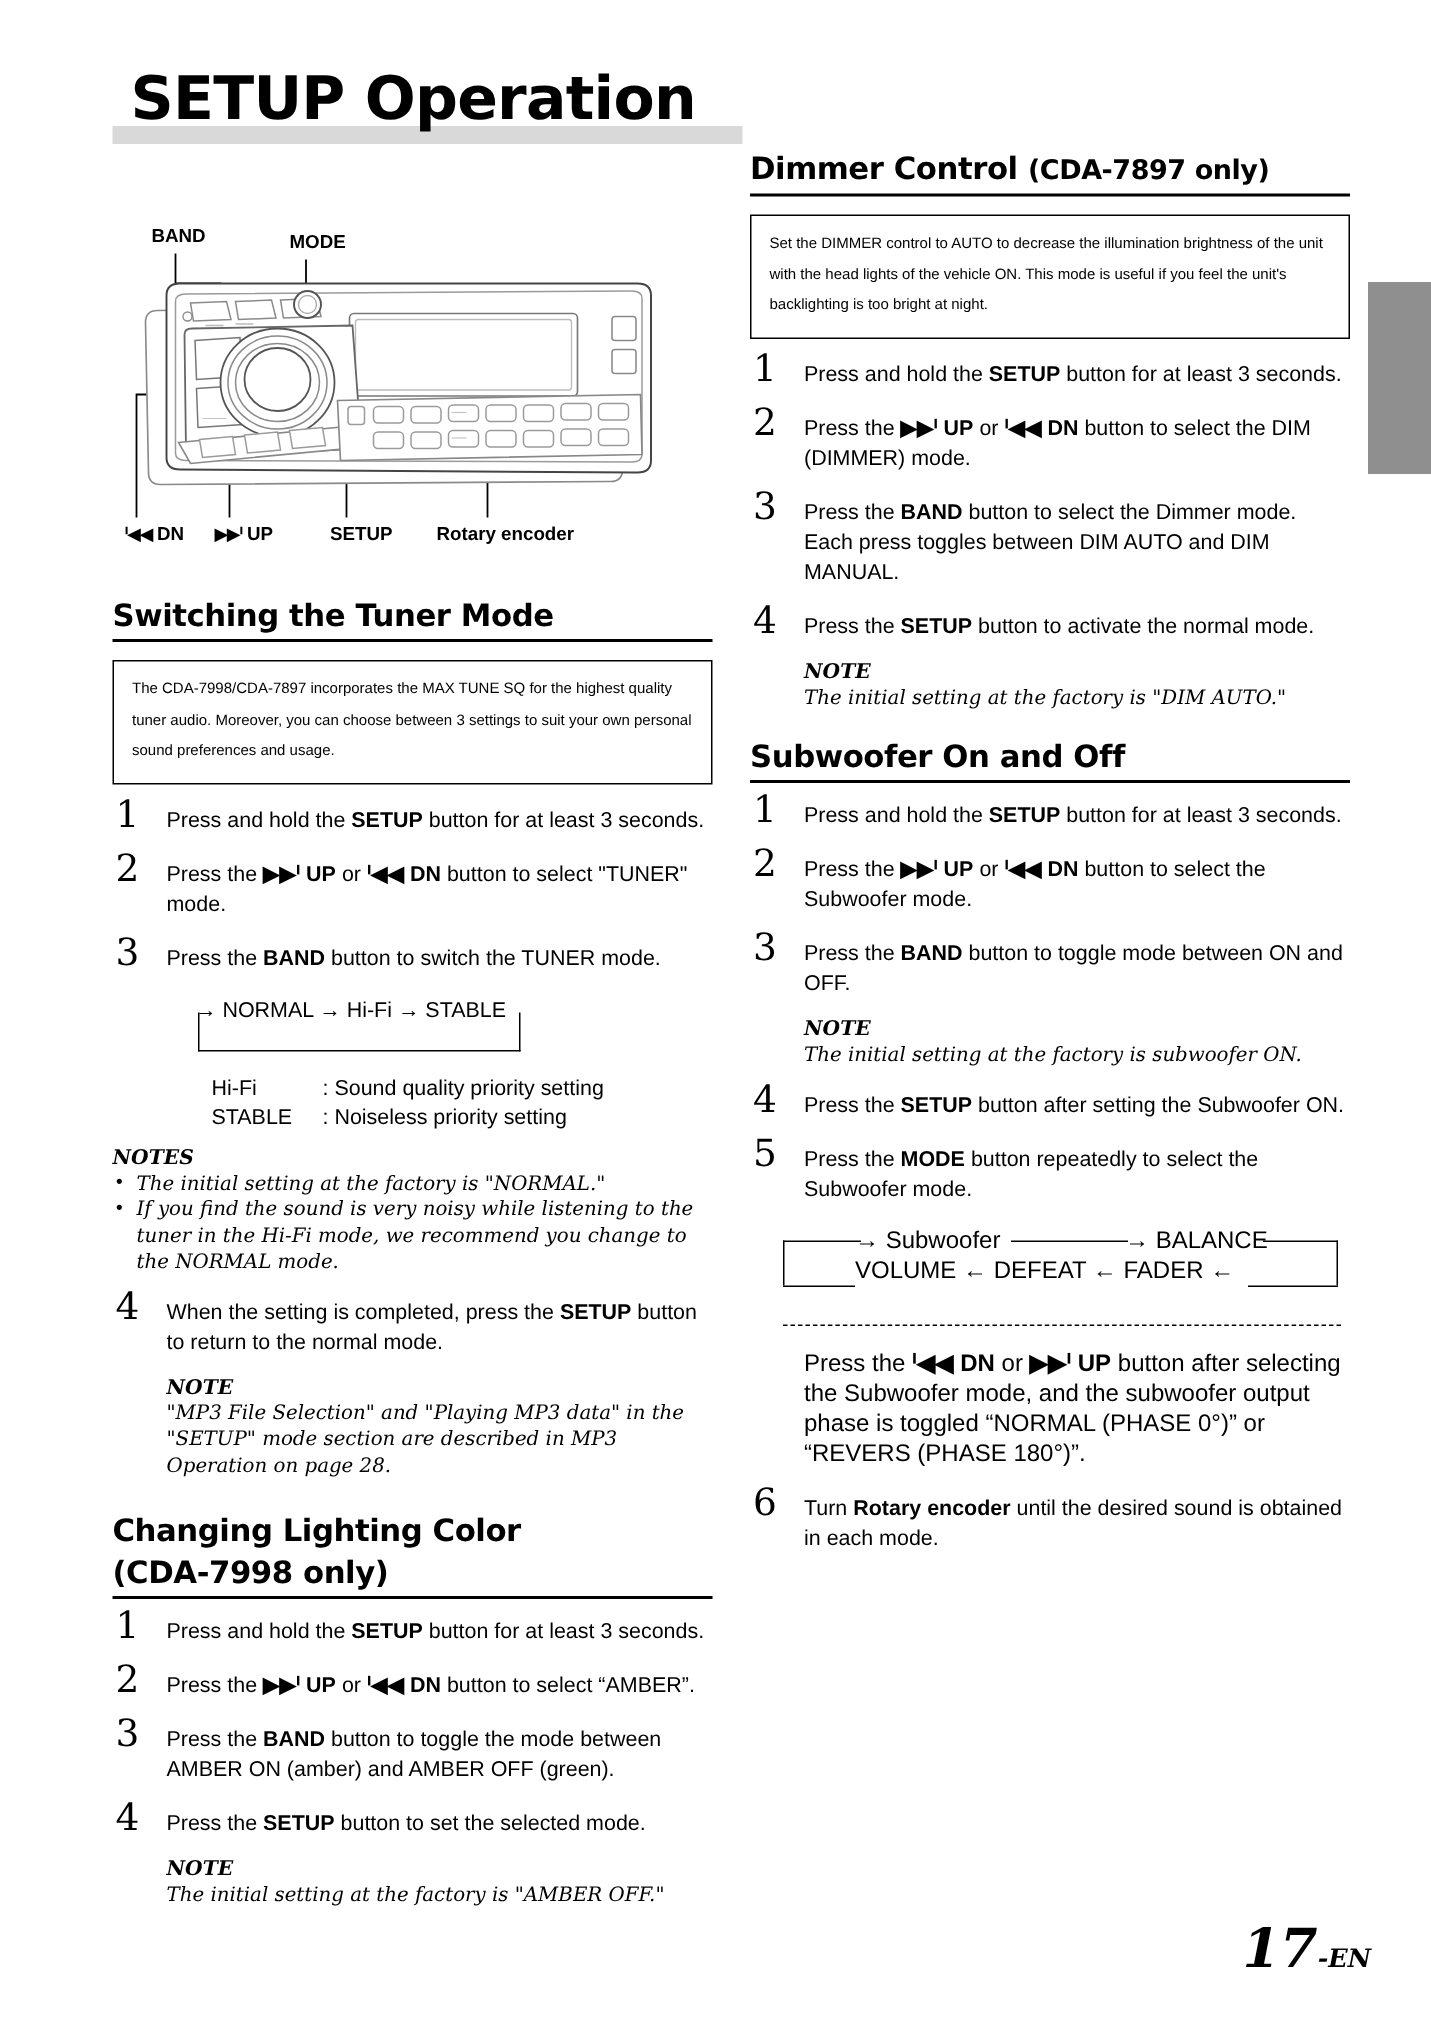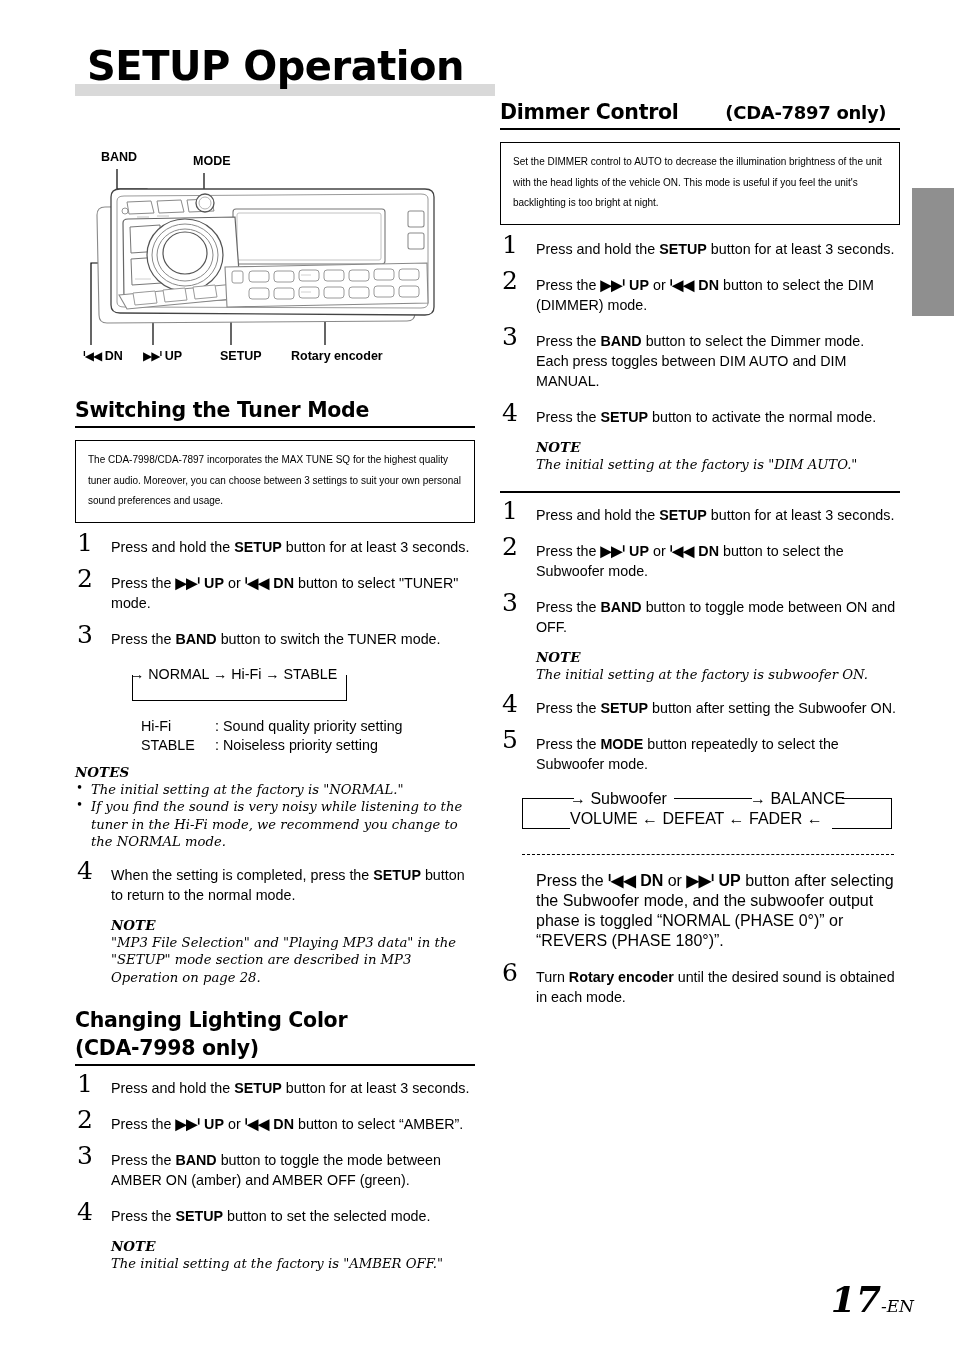--- a/index.html
+++ b/index.html
@@ -62,21 +62,21 @@
 
   
   .section { position: relative; }
   .sec-head {
     font-size: 20.5px; font-weight: bold;
     font-family: "DejaVu Sans", sans-serif;
     letter-spacing: -0.3px;
     line-height: 25px;
     margin: 0 0 3px 0;
   }
-  .sec-head .small { font-size: 18px; margin-left: 40px; }
+  .sec-head .small { font-size: 18px; }
   .sec-rule { border:0; border-top: 2.2px solid #000; margin: 0 0 12px 0; }
 
   
   .box {
     border: 1.2px solid #000;
     padding: 9px 12px 10px 12px;
     font-size: 10px;
     line-height: 20.5px;
     margin-bottom: 14px;
   }
@@ -160,21 +160,21 @@
   .plain-para { font-size: 16px; line-height: 20px; margin: 0 0 16px 36px; }
 
   
   .page-num {
     position: absolute; right: 40px; bottom: 24px;
     font-family: "DejaVu Serif", serif;
     font-weight: bold; font-style: italic;
     font-size: 36px; line-height: 36px;
     white-space: nowrap;
   }
-  .page-num .suffix { font-size: 17px; font-style: italic; font-weight: normal; }
+  .page-num .suffix { font-size: 17px; font-style: italic; font-weight: bold; }
 </style>
 </head>
 <body>
 
 <div class="page-title-wrap">
   <div class="title-bar"></div>
   <div class="page-title">SETUP Operation</div>
 </div>
 
 <div class="thumb-tab"></div>
@@ -414,20 +414,21 @@
         </div>
       </div>
 
     <div class="note-blk">
       <div class="note-title">NOTE</div>
       <div class="note-text">The initial setting at the factory is "DIM AUTO."</div>
     </div>
   </div>
 
   <div class="section" style="margin-top:18px;">
+    <div class="sec-head">Subwoofer On and Off</div>
     <hr class="sec-rule">
 
     <div>
         <div class="step">
           <span class="step-num">1</span>
           <div class="step-body">Press and hold the <b>SETUP</b> button for at least 3 seconds.</div>
         </div>
         <div class="step">
           <span class="step-num">2</span>
           <div class="step-body">Press the <b>▶▶ᑊ UP</b> or <b>ᑊ◀◀ DN</b> button to select the Subwoofer mode.</div>

